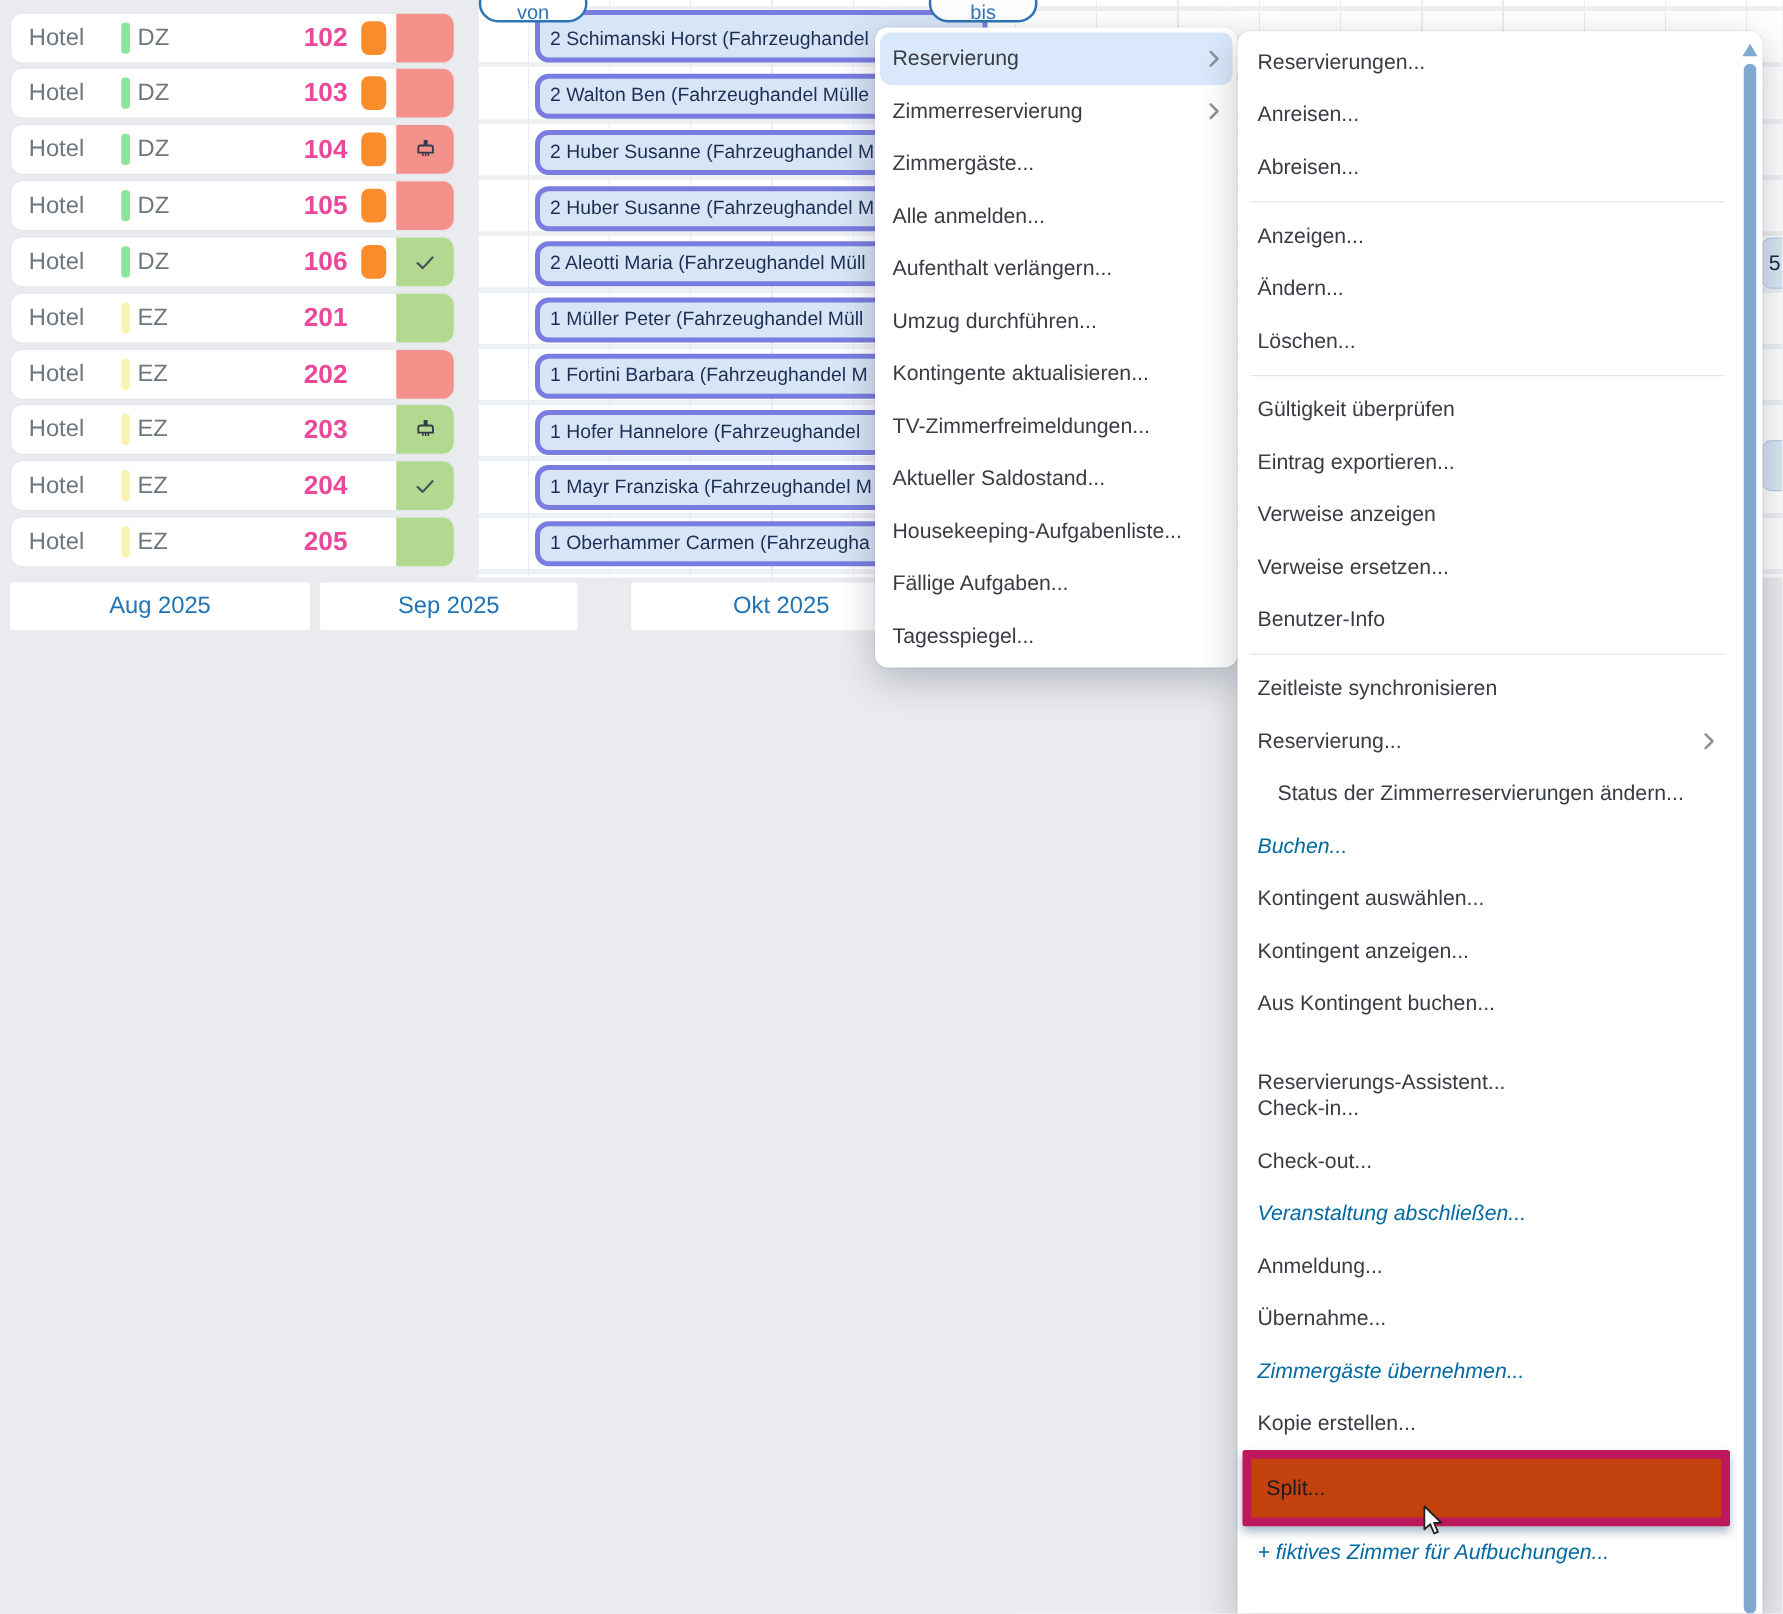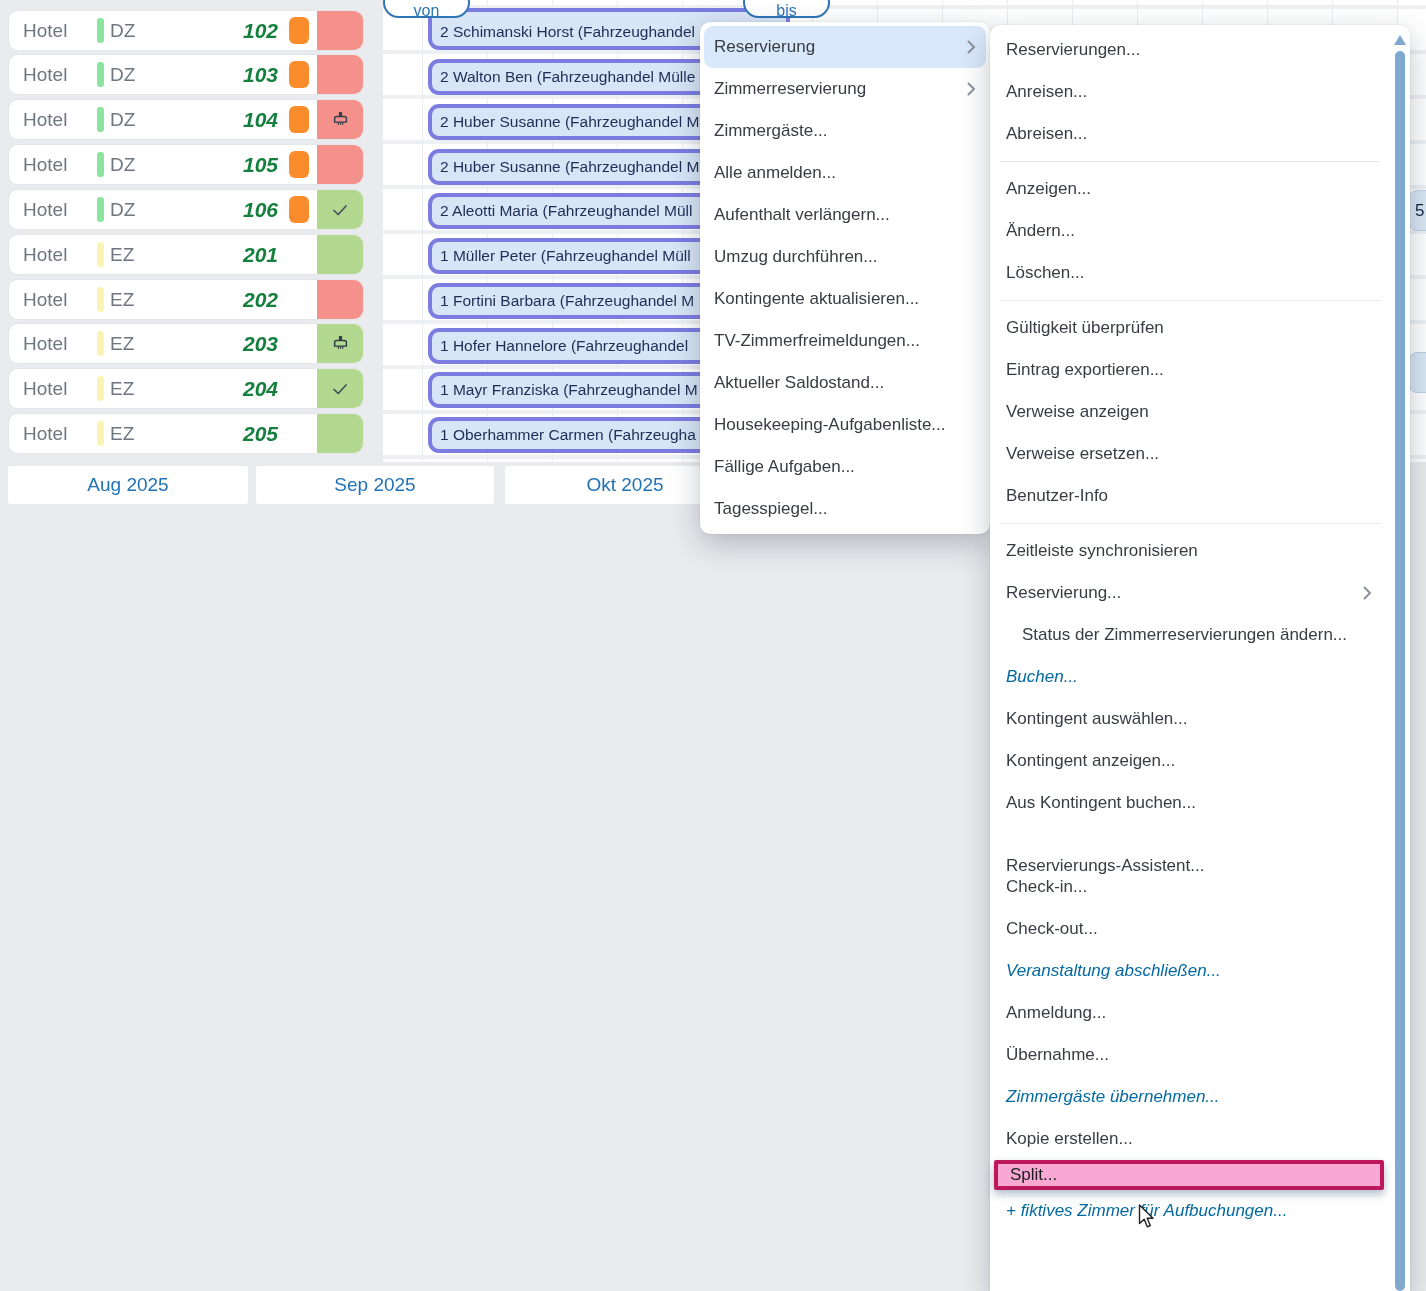--- a/index.html
+++ b/index.html
@@ -21,21 +21,21 @@
     position:absolute; left:8px; width:356px; height:41px;
     background:#fff; border:1px solid #e3e6ea; border-radius:10px;
     box-sizing:border-box;
   }
   .room-prop{position:absolute; left:14px; top:0; line-height:39px; font-size:19px; color:#6e7680;}
   .type-bar{position:absolute; left:88px; top:7px; width:7px; height:25px; border-radius:3px;}
   .type-bar.green{background:#8ce49f;}
   .type-bar.yellow{background:#faf3b3;}
   .room-type{position:absolute; left:101px; top:0; line-height:39px; font-size:19px; color:#6e7680;}
   .room-num{position:absolute; left:150px; top:0; width:119px; text-align:right; line-height:39px;
-    font-size:21px; font-weight:700; color:#15803d;font-style:italic;}
+    font-size:21px; font-weight:700; color:#ec4899;}
   .occ-marker{position:absolute; left:280px; top:6px; width:20px; height:27px; border-radius:6px; background:#fb8c2b;}
   .status-box{position:absolute; right:0; top:0; bottom:0; width:46px;
     border-radius:0 9px 9px 0; display:flex; align-items:center; justify-content:center;}
   .status-box.red{background:#f5918b;}
   .status-box.green{background:#b2d98f;}
   
   .res-bar{
     position:absolute; box-sizing:border-box; height:36px;
     background:#d7e5f6; border:4px solid #7b7ce0; border-radius:11px;
     color:#1d2e55; font-size:15.5px; line-height:27px;
@@ -72,22 +72,22 @@
     height:42px; margin:0 4px; padding:0 10px; border-radius:9px;
     display:flex; align-items:center; justify-content:space-between;
     font-size:17px; color:#383c43;
   }
   .menu-item.hl{background:#d9e8fa;}
   .menu-item.disabled{color:#0369a1;font-style:italic;}
   #sub-menu .menu-item{margin:0 26px 0 4px; padding:0 12px;}
   .menu-sep{height:1px; background:#e4e7eb; margin:6px 10px;}
   #sub-menu .menu-sep{margin:6px 30px 6px 10px;}
   .menu-item.selected{
-    margin:-2px 20px -2px 2px; height:30px; box-sizing:border-box;
-    border:4px solid #be185d; background:#f9a8d4; border-radius:2px;
+    margin:-2px 20px -2px 2px; height:61px; box-sizing:border-box;
+    border:7px solid #be185d; background:#c2410c; border-radius:2px;
     padding:0 8px; color:#1a1c20;
     box-shadow:0 4px 8px rgba(20,60,100,.35);
   }
   
   .v-scrollbar{position:absolute; right:4px; top:2px; bottom:0; width:12px;}
   .scroll-up-arrow{
     position:absolute; top:8px; left:0; width:0; height:0;
     border-left:6px solid transparent; border-right:6px solid transparent;
     border-bottom:10px solid #7fa9cf;
   }
@@ -219,21 +219,21 @@
     <span>bis</span>
   </div>
   <div class="range-tick"></div>
 
   <div class="partial-cell" style="top:190px; height:41px; line-height:39px;">5</div>
   <div class="partial-cell" style="top:352px; height:41px;"></div>
 
   <div class="month-tab" style="left:8px; width:240px;">
     <span>Aug 2025</span>
   </div>
-  <div class="month-tab" style="left:256px; width:238px;">
+  <div class="month-tab" style="left:256px; width:206px;">
     <span>Sep 2025</span>
   </div>
   <div class="month-tab" style="left:505px; width:240px;">
     <span>Okt 2025</span>
   </div>
 
   <div class="menu" id="context-menu">
       <div class="menu-item hl">
         <div style="white-space: nowrap;">Reservierung</div>
         <div style="line-height: 0;"><svg width="9" height="14" viewBox="0 0 9 14">

